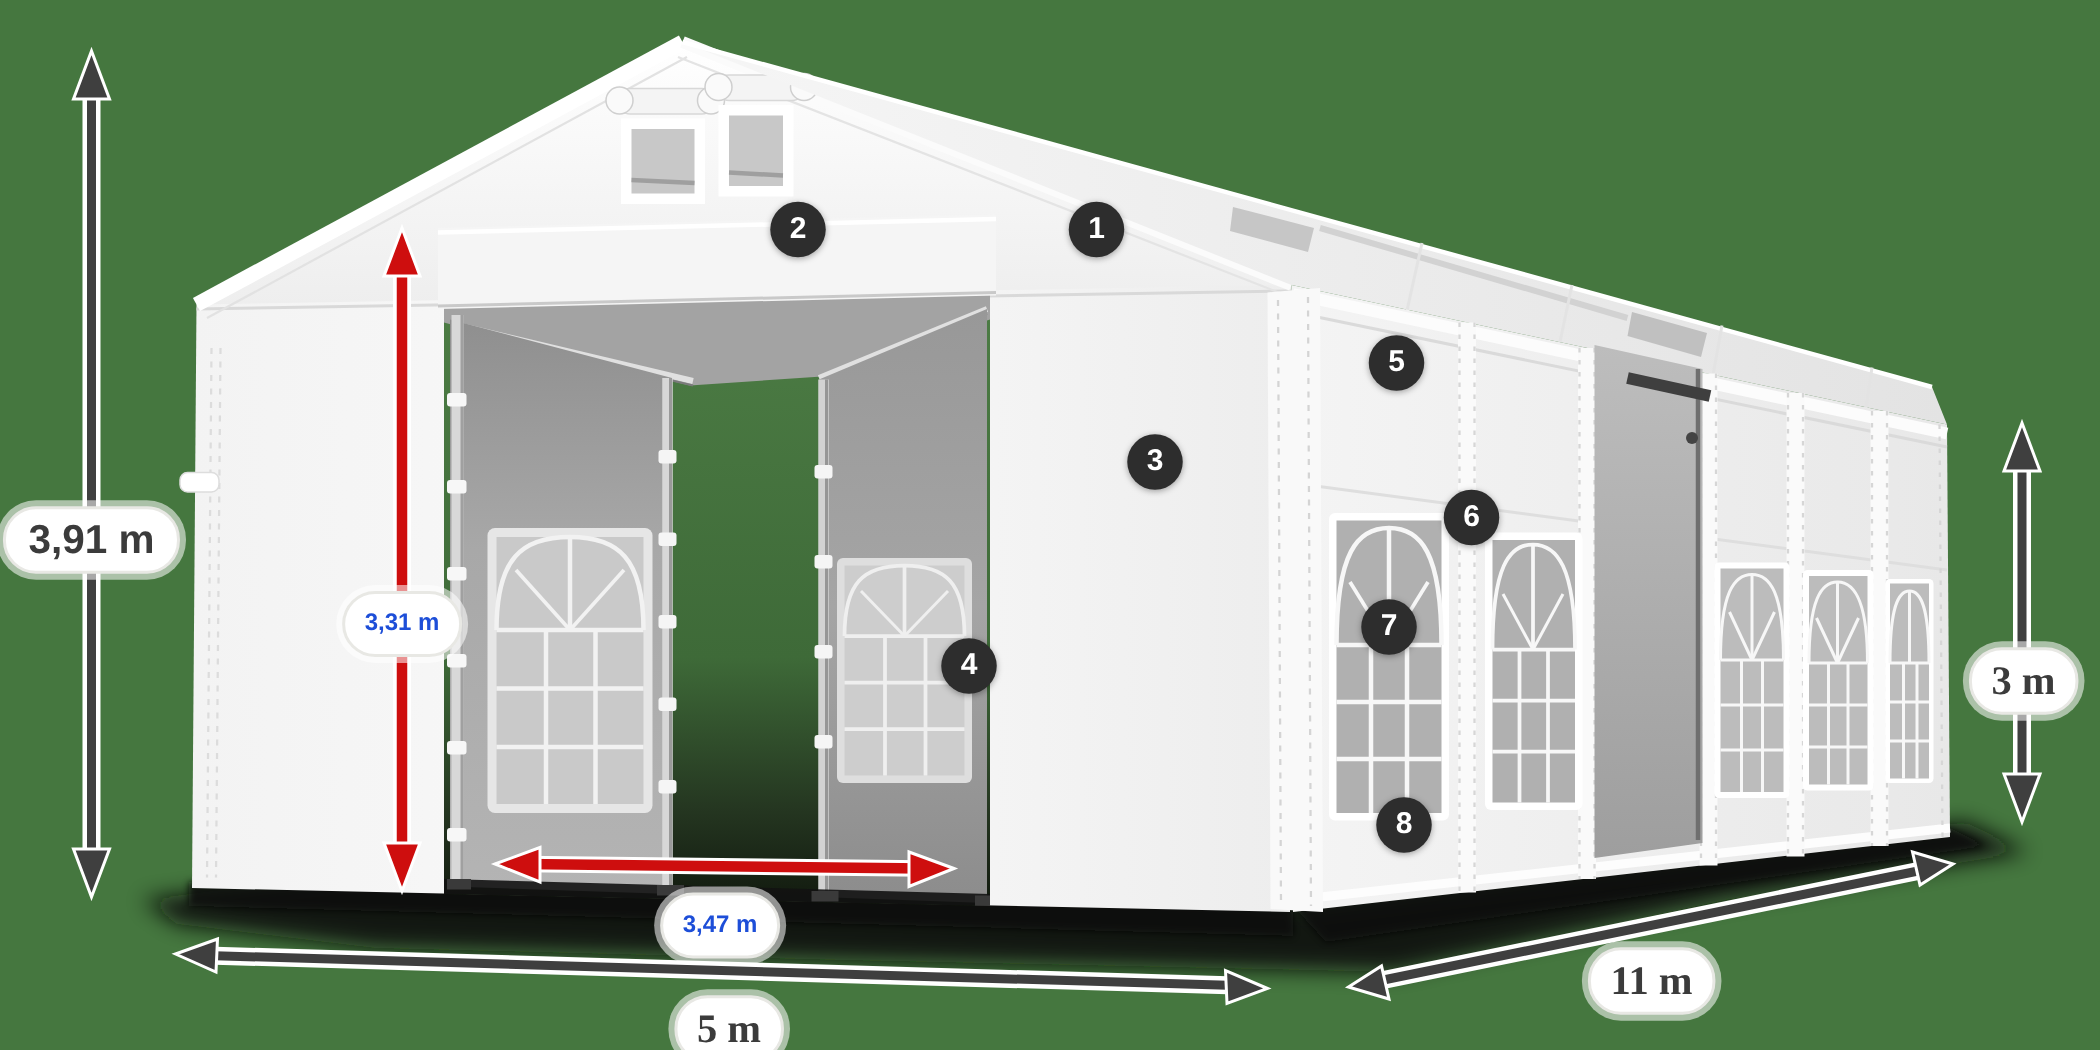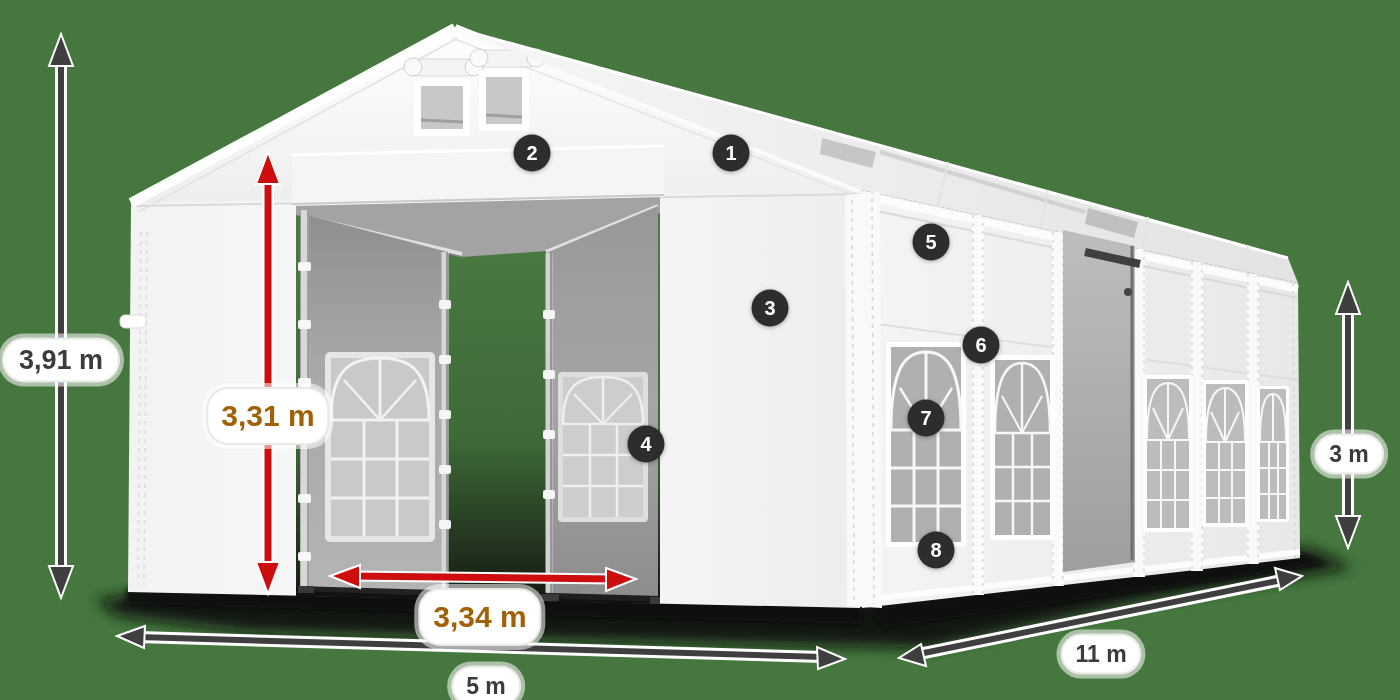--- a/index.html
+++ b/index.html
@@ -11,22 +11,22 @@
   .stage svg{position:absolute;left:0;top:0;}
   .dim-label{
     position:absolute;transform:translate(-50%,-50%);
     background:#ffffff;border:2px solid #e8e8e4;border-radius:22px;
     box-shadow:0 0 0 4px rgba(255,255,255,.55);
     color:#3b3b3b;font-weight:bold;white-space:nowrap;
     display:flex;align-items:center;justify-content:center;
     line-height:1;z-index:20;margin-top:40px;
   }
   .dim-big{font-size:27px;padding:7px 15px;}
-  .dim-red{color:#a16207;font-size:30px;padding:12px 13px;}
-  .dim-mid{font-size:23px;padding:7px 13px;}
+  .dim-red{color:#1d4ed8;font-size:16px;padding:12px 13px;}
+  .dim-mid{font-size:27px;padding:7px 13px;font-family:Liberation Serif, serif;}
   .marker-badge{
     position:absolute;transform:translate(-50%,-50%);
     width:37px;height:37px;border-radius:50%;
     background:#2d2d2d;color:#ffffff;
     font-weight:bold;font-size:20px;
     display:flex;align-items:center;justify-content:center;
     box-shadow:0 1px 4px rgba(0,0,0,.35);
     z-index:15;cursor:pointer;
   }
 </style>
@@ -351,21 +351,21 @@
   <g>
     <line x1="1348" y1="302" x2="1348" y2="528" stroke="#ffffff" stroke-width="12"></line>
     <line x1="1348" y1="302" x2="1348" y2="528" stroke="#3f3f3f" stroke-width="6"></line>
     <polygon points="1348,282 1336,314 1360,314" fill="#3f3f3f" stroke="#ffffff" stroke-width="2"></polygon>
     <polygon points="1348,548 1336,516 1360,516" fill="#3f3f3f" stroke="#ffffff" stroke-width="2"></polygon>
   </g>
 </svg>
 
 <div class="dim-label dim-big" style="left:61px;top:320px;">3,91 m</div>
 <div class="dim-label dim-red" style="left:268px;top:376px;">3,31 m</div>
-<div class="dim-label dim-red" style="left:480px;top:577px;">3,34 m</div>
+<div class="dim-label dim-red" style="left:480px;top:577px;">3,47 m</div>
 <div class="dim-label dim-mid" style="left:486px;top:646px;">5 m</div>
 <div class="dim-label dim-mid" style="left:1101px;top:614px;">11 m</div>
 <div class="dim-label dim-mid" style="left:1349px;top:414px;">3 m</div>
 
 <div class="marker-badge" style="left:731px;top:153px;">1</div>
 <div class="marker-badge" style="left:532px;top:153px;">2</div>
 <div class="marker-badge" style="left:770px;top:308px;">3</div>
 <div class="marker-badge" style="left:646px;top:444px;">4</div>
 <div class="marker-badge" style="left:931px;top:242px;">5</div>
 <div class="marker-badge" style="left:981px;top:345px;">6</div>

